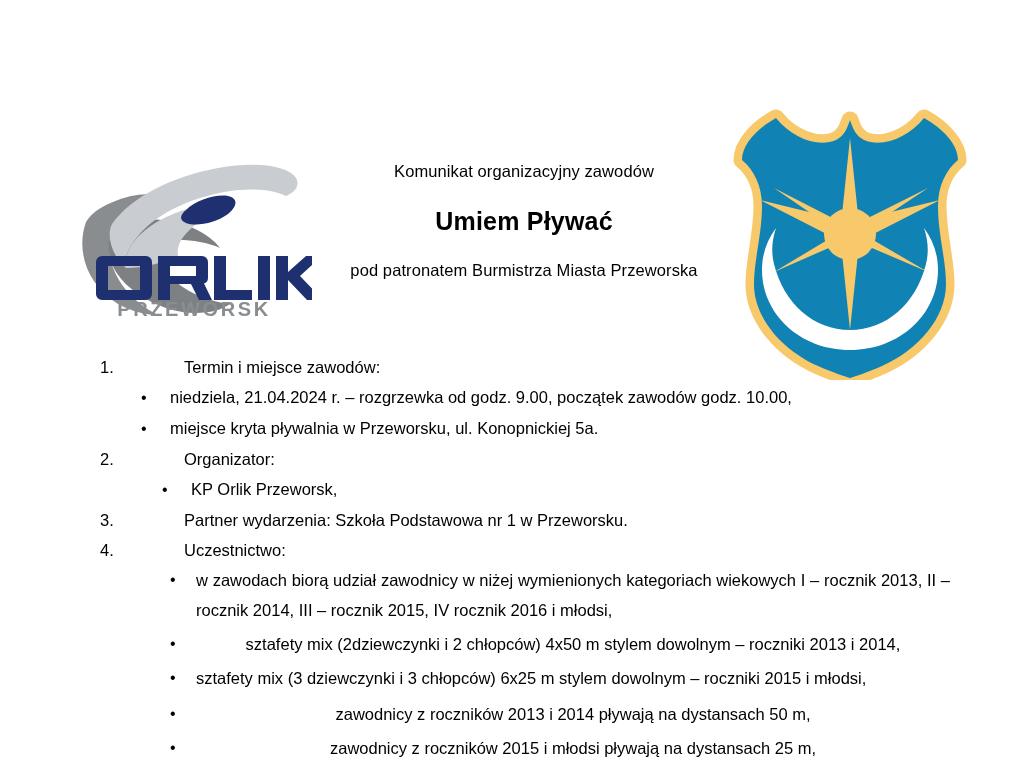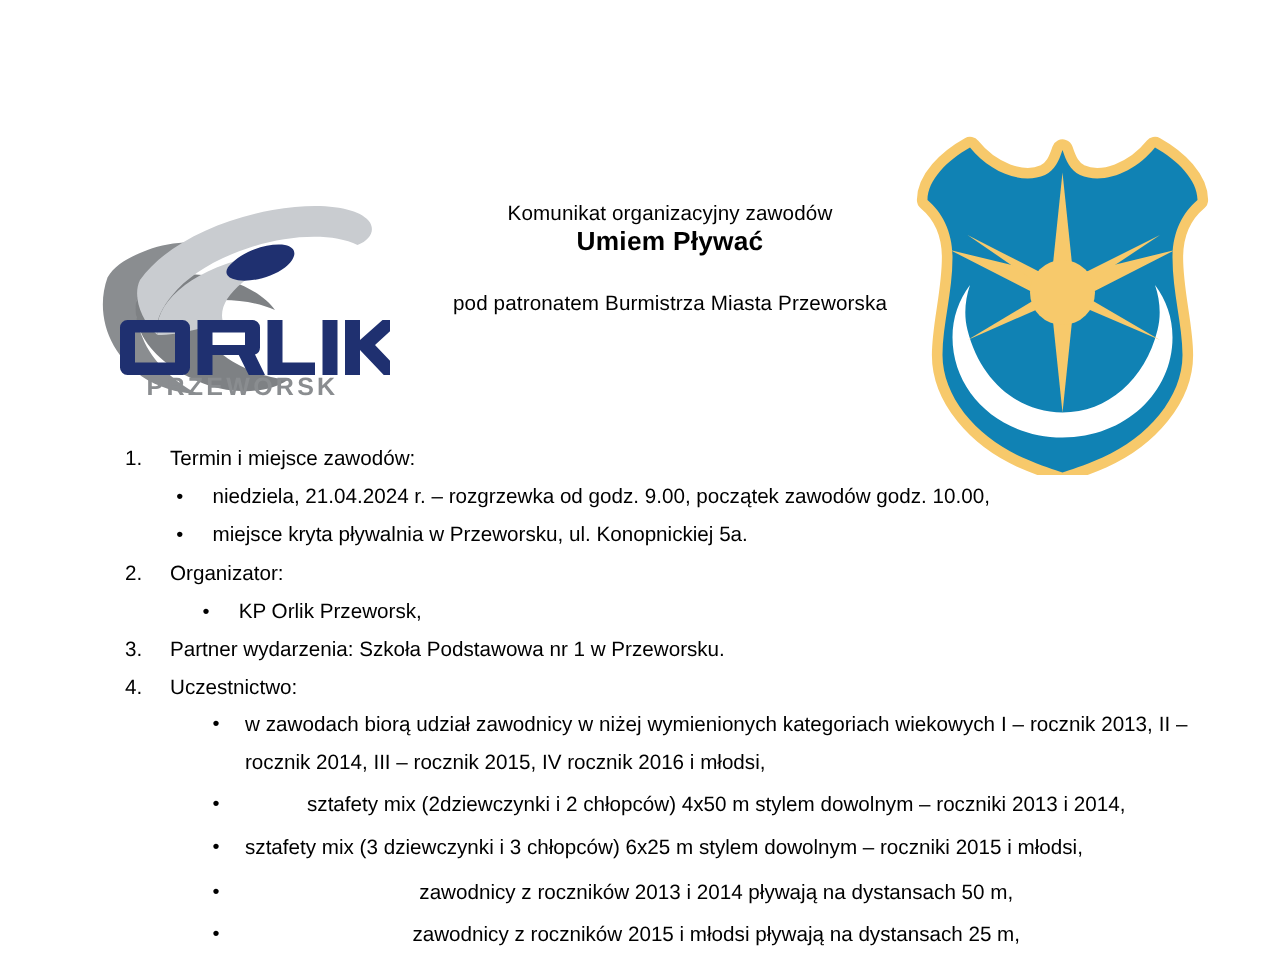--- a/index.html
+++ b/index.html
@@ -37,35 +37,36 @@
   }
   .logo-orlik svg {
     display: block;
     width: 250px;
     height: 182px;
   }
 
   
   .titles {
     position: absolute;
-    left: 324px;
+    left: 312px;
     top: 160px;
     width: 424px;
     text-align: center;
   }
   .title-line1 {
     font-size: 16.5px;
     line-height: 22px;
     letter-spacing: .1px;
     white-space: nowrap;
   }
   .title-line2 {
-    font-size: 21px;
+    font-size: 25px;
     font-weight: bold;
     line-height: 24px;
+    margin-top: 27px;
     letter-spacing: .2px;
     white-space: nowrap;
   }
   .title-line3 {
     font-size: 16.5px;
     line-height: 22px;
     margin-top: 26px;
     letter-spacing: .1px;
     white-space: nowrap;
     text-align: center;
@@ -104,20 +105,21 @@
     position: absolute;
     left: 100px;
     top: 0;
     width: 30px;
     text-align: left;
     font-size: 16.5px;
     line-height: 30px;
   }
   .num-item > .text {
     display: block;
+    margin-left: 48px;
   }
 
   
   .bullet-item {
     position: relative;
     padding-left: 170px;
     font-size: 16.5px;
     line-height: 31px;
     min-height: 31px;
   }

